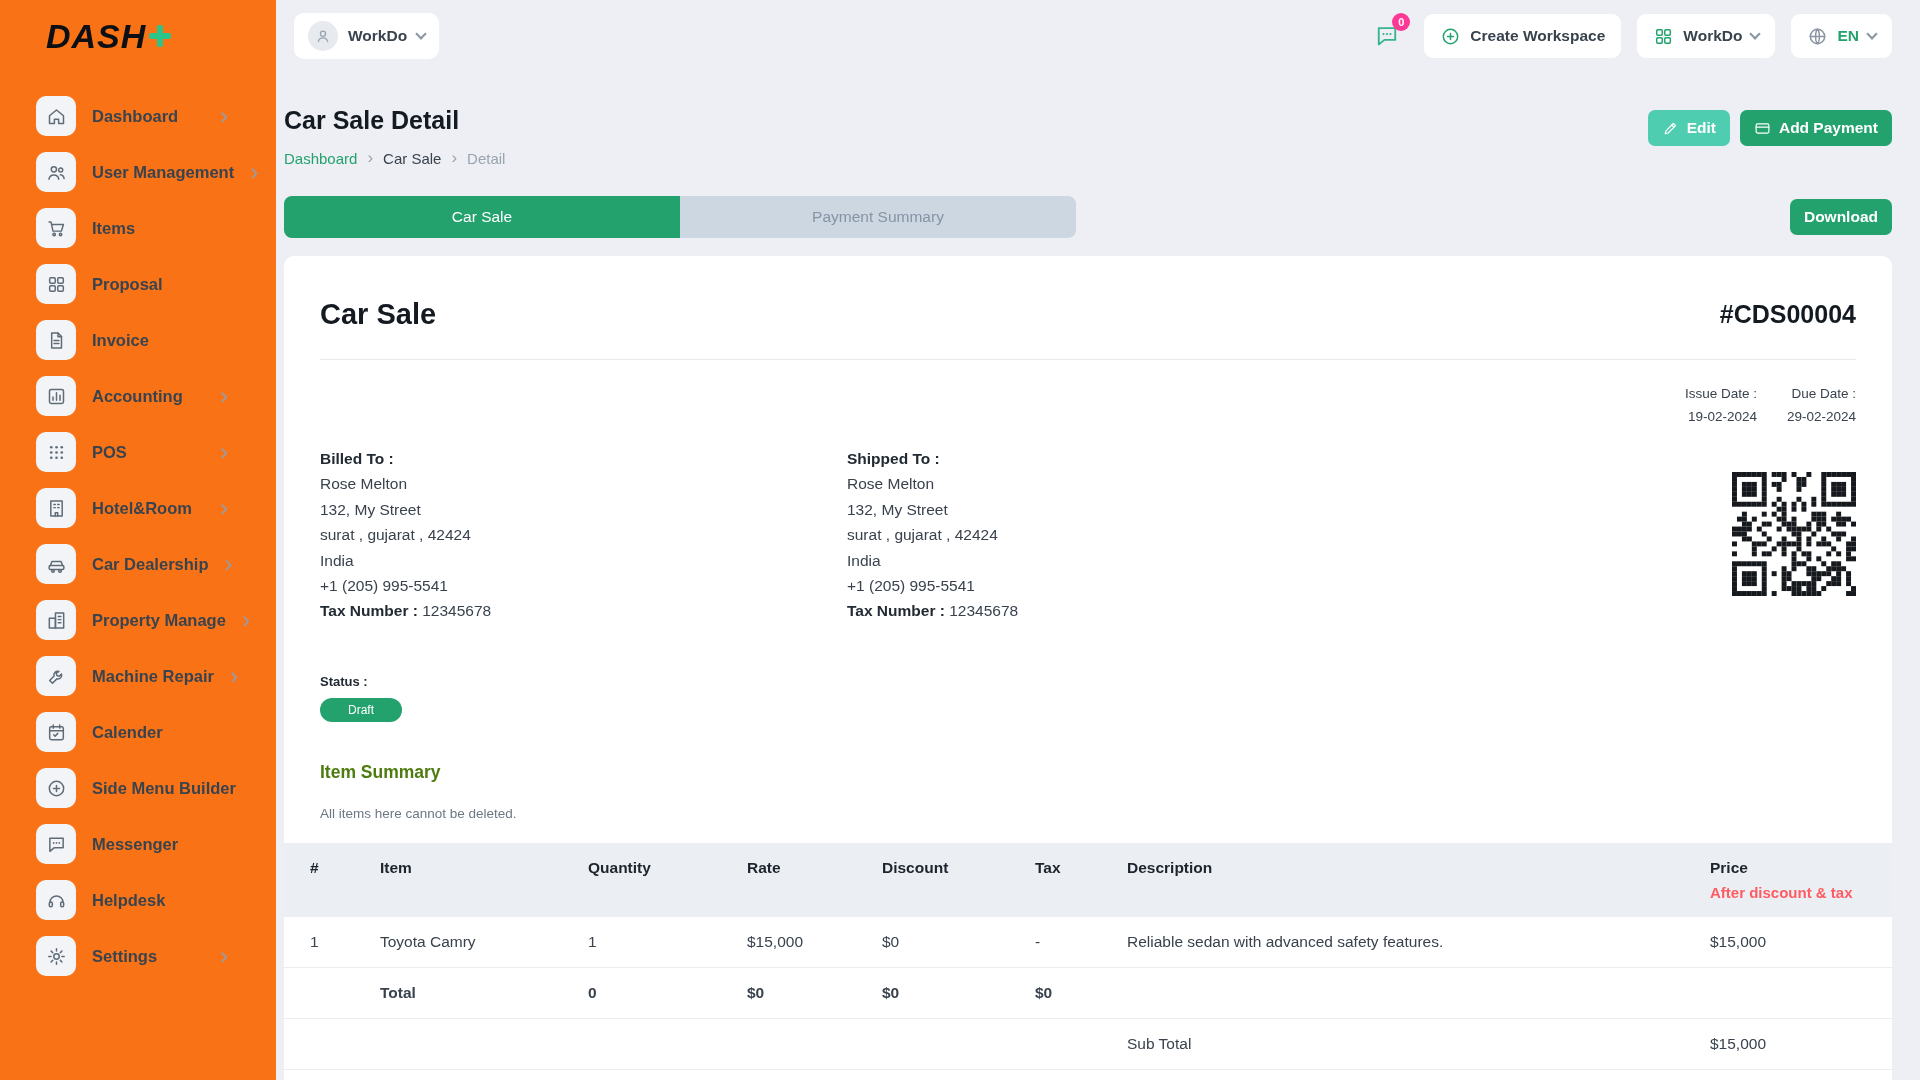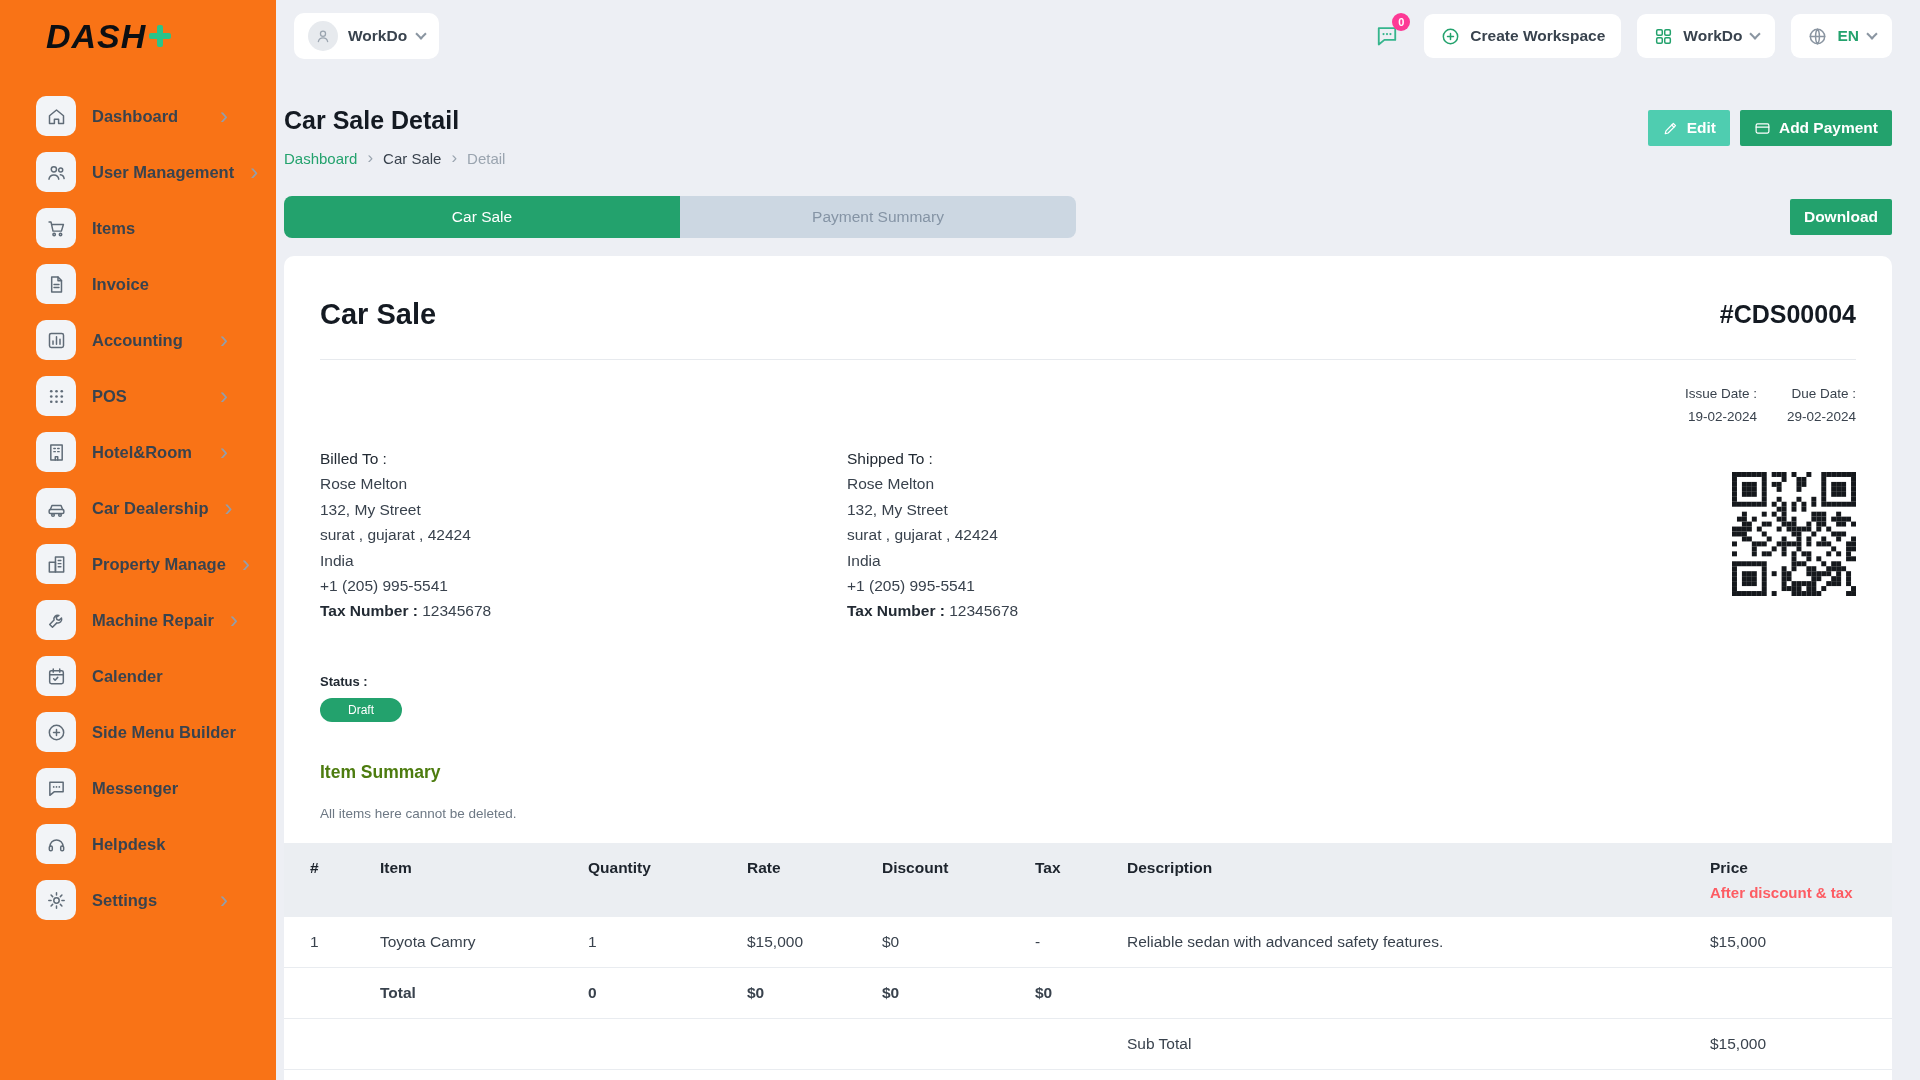--- a/index.html
+++ b/index.html
@@ -61,42 +61,42 @@
   main { margin-left: 284px; padding: 106px 28px 0 0; }
   .page-head { display: flex; justify-content: space-between; align-items: flex-start; }
   h1.page-title { font-size: 25px; font-weight: 700; color: #141a22; }
   .breadcrumb { margin-top: 13px; display: flex; align-items: center; gap: 10px; font-size: 15px; }
   .breadcrumb a { text-decoration: none; cursor: pointer; }
   .crumb-link { color: var(--primary); }
   .crumb-mid { color: #39424d; }
   .crumb-current { color: #9aa4af; }
   .sep::after { content: "\203A"; color: #9aa4af; font-size: 17px; }
   .head-actions { display: flex; gap: 10px; margin-top: 4px; }
-  .btn { border: none; border-radius: 2px; height: 36px; padding: 0 14px; color: #fff; font-size: 15.5px; font-weight: 600; display: inline-flex; align-items: center; gap: 8px; cursor: pointer; font-family: inherit; }
+  .btn { border: none; border-radius: 7px; height: 36px; padding: 0 14px; color: #fff; font-size: 15.5px; font-weight: 600; display: inline-flex; align-items: center; gap: 8px; cursor: pointer; font-family: inherit; }
   .btn svg { width: 17px; height: 17px; }
   .btn-teal { background: var(--secondary); }
   .btn-green { background: var(--primary); }
 
   .tabs-row { display: flex; align-items: center; justify-content: space-between; margin-top: 28px; }
   .tabs { display: flex; width: 792px; border-radius: 8px; overflow: hidden; }
   .tab { flex: 1; height: 42px; display: flex; align-items: center; justify-content: center; font-size: 15.5px; cursor: pointer; background: #ccd7e2; color: #8594a5; }
   .tab.active { background: var(--primary); color: #fff; }
 
   .card { background: #fff; border-radius: 10px; margin-top: 18px; overflow: hidden; min-height: 940px; }
   .card-inner { padding: 42px 36px 0; }
   .inv-head { display: flex; justify-content: space-between; align-items: center; }
   .inv-title { font-size: 29px; font-weight: 700; color: #141a22; }
   .inv-number { font-size: 25px; font-weight: 700; color: #141a22; }
   hr.rule { border: none; border-top: 1px solid #e7eaee; margin-top: 28px; }
 
   .inv-meta { display: flex; margin-top: 26px; }
   .addresses { display: flex; margin-top: 62px; }
   .addr { width: 527px; font-size: 15.5px; line-height: 1.38; color: #39424d; }
   .addr > div { margin-bottom: 4px; }
-  .addr-label { font-weight: 400; color: #222a33; }
+  .addr-label { font-weight: 700; color: #222a33; }
   .b { font-weight: 700; color: #222a33; }
   .right-col { margin-left: auto; display: flex; flex-direction: column; align-items: flex-end; }
   .dates { display: flex; gap: 30px; }
   .date-col { text-align: right; font-size: 13.5px; color: #39424d; }
   .date-label { margin-bottom: 8px; }
   .qr-box { margin-top: 48px; width: 124px; height: 124px; background: #fff; }
   .qr-box svg { width: 124px; height: 124px; fill: #15181c; }
 
   .status-block { margin-top: 48px; }
   .status-label { font-size: 13px; font-weight: 700; color: #222a33; }
@@ -246,20 +246,29 @@
     <span class="side-label">User Management</span>
     <span class="side-chevron"></span>
   </a>
       <a class="side-item">
     <span class="icon-tile">
           <svg class="ic">
             <use href="#cart-icon" xlink:href="#cart-icon"></use>
           </svg>
         </span>
     <span class="side-label">Items</span>
+    <span class="side-chevron hide"></span>
+  </a>
+      <a class="side-item">
+    <span class="icon-tile">
+          <svg class="ic">
+            <use href="#grid-icon" xlink:href="#grid-icon"></use>
+          </svg>
+        </span>
+    <span class="side-label">Proposal</span>
     <span class="side-chevron hide"></span>
   </a>
       <a class="side-item">
     <span class="icon-tile">
           <svg class="ic">
             <use href="#document-icon" xlink:href="#document-icon"></use>
           </svg>
         </span>
     <span class="side-label">Invoice</span>
     <span class="side-chevron hide"></span>

